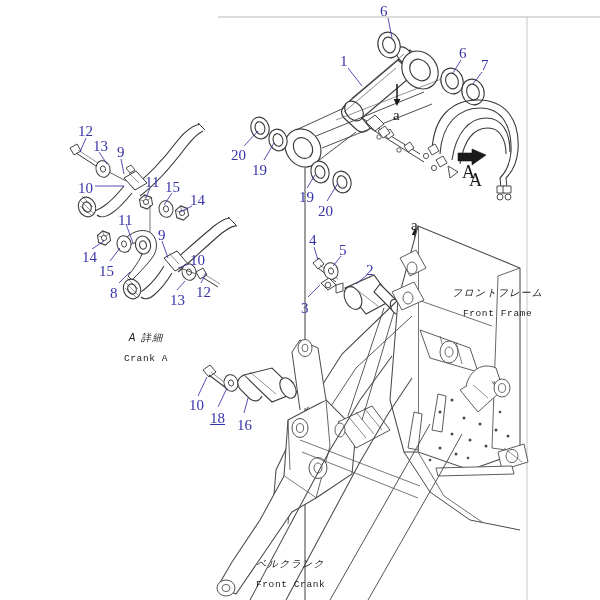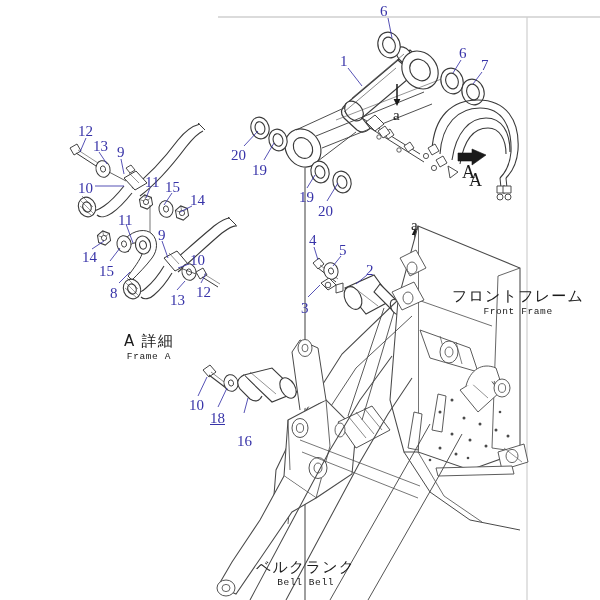--- a/index.html
+++ b/index.html
@@ -56,25 +56,27 @@
     font-size: 9.5px;
     line-height: 1.28;
     letter-spacing: 0.6px;
     white-space: nowrap;
     text-align: center;
     user-select: none;
   }
   .nameplate .jp {
     display: block;
     font-family: "DejaVu Sans", sans-serif;
-    font-size: 15px;
+    font-size: 10px;
     letter-spacing: 1.2px;
+    font-style: italic;
   }
   .nameplate .en {
     display: block;
+    margin-top: 8px;
   }
 </style>
 </head>
 <body>
 
 <div id="stage">
 
   <svg id="artwork" viewBox="0 0 600 600">
     <defs>
       <g id="glyph-washer">
@@ -494,38 +496,38 @@
       <div class="callout" style="left: 309px; top: 233px;">4</div>
       <div class="callout" style="left: 339px; top: 243px;">5</div>
       <div class="callout" style="left: 366px; top: 263px;">2</div>
       <div class="callout" style="left: 190px; top: 253px;">10</div>
       <div class="callout" style="left: 110px; top: 286px;">8</div>
       <div class="callout" style="left: 170px; top: 293px;">13</div>
       <div class="callout" style="left: 196px; top: 285px;">12</div>
       <div class="callout" style="left: 301px; top: 301px;">3</div>
       <div class="callout" style="left: 189px; top: 398px;">10</div>
       <div class="callout" style="left: 210px; top: 411px; text-decoration: underline;">18</div>
-      <div class="callout" style="left: 237px; top: 434px;">16</div>
+      <div class="callout" style="left: 237px; top: 418px;">16</div>
     </div>
 
   <div id="secmark-layer">
       <div class="secmark small" style="left: 393px; top: 108px;">a</div>
       <div class="secmark small" style="left: 411px; top: 218px;">a</div>
       <div class="secmark big" style="left: 462px; top: 163px;">A</div>
       <div class="secmark big" style="left: 469px; top: 171px;">A</div>
     </div>
 
   <div id="nameplate-layer">
       <div class="nameplate" style="left: 124px; top: 332px;">
         <span class="jp">A 詳細</span>
-        <span class="en">Frame A</span>
+        <span class="en">Crank A</span>
       </div>
       <div class="nameplate" style="left: 452px; top: 287px;">
         <span class="jp">フロントフレーム</span>
         <span class="en">Front Frame</span>
       </div>
       <div class="nameplate" style="left: 256px; top: 558px;">
         <span class="jp">ベルクランク</span>
-        <span class="en">Bell Bell</span>
+        <span class="en">Front Crank</span>
       </div>
     </div>
 
 </div>
 
 </body></html>

